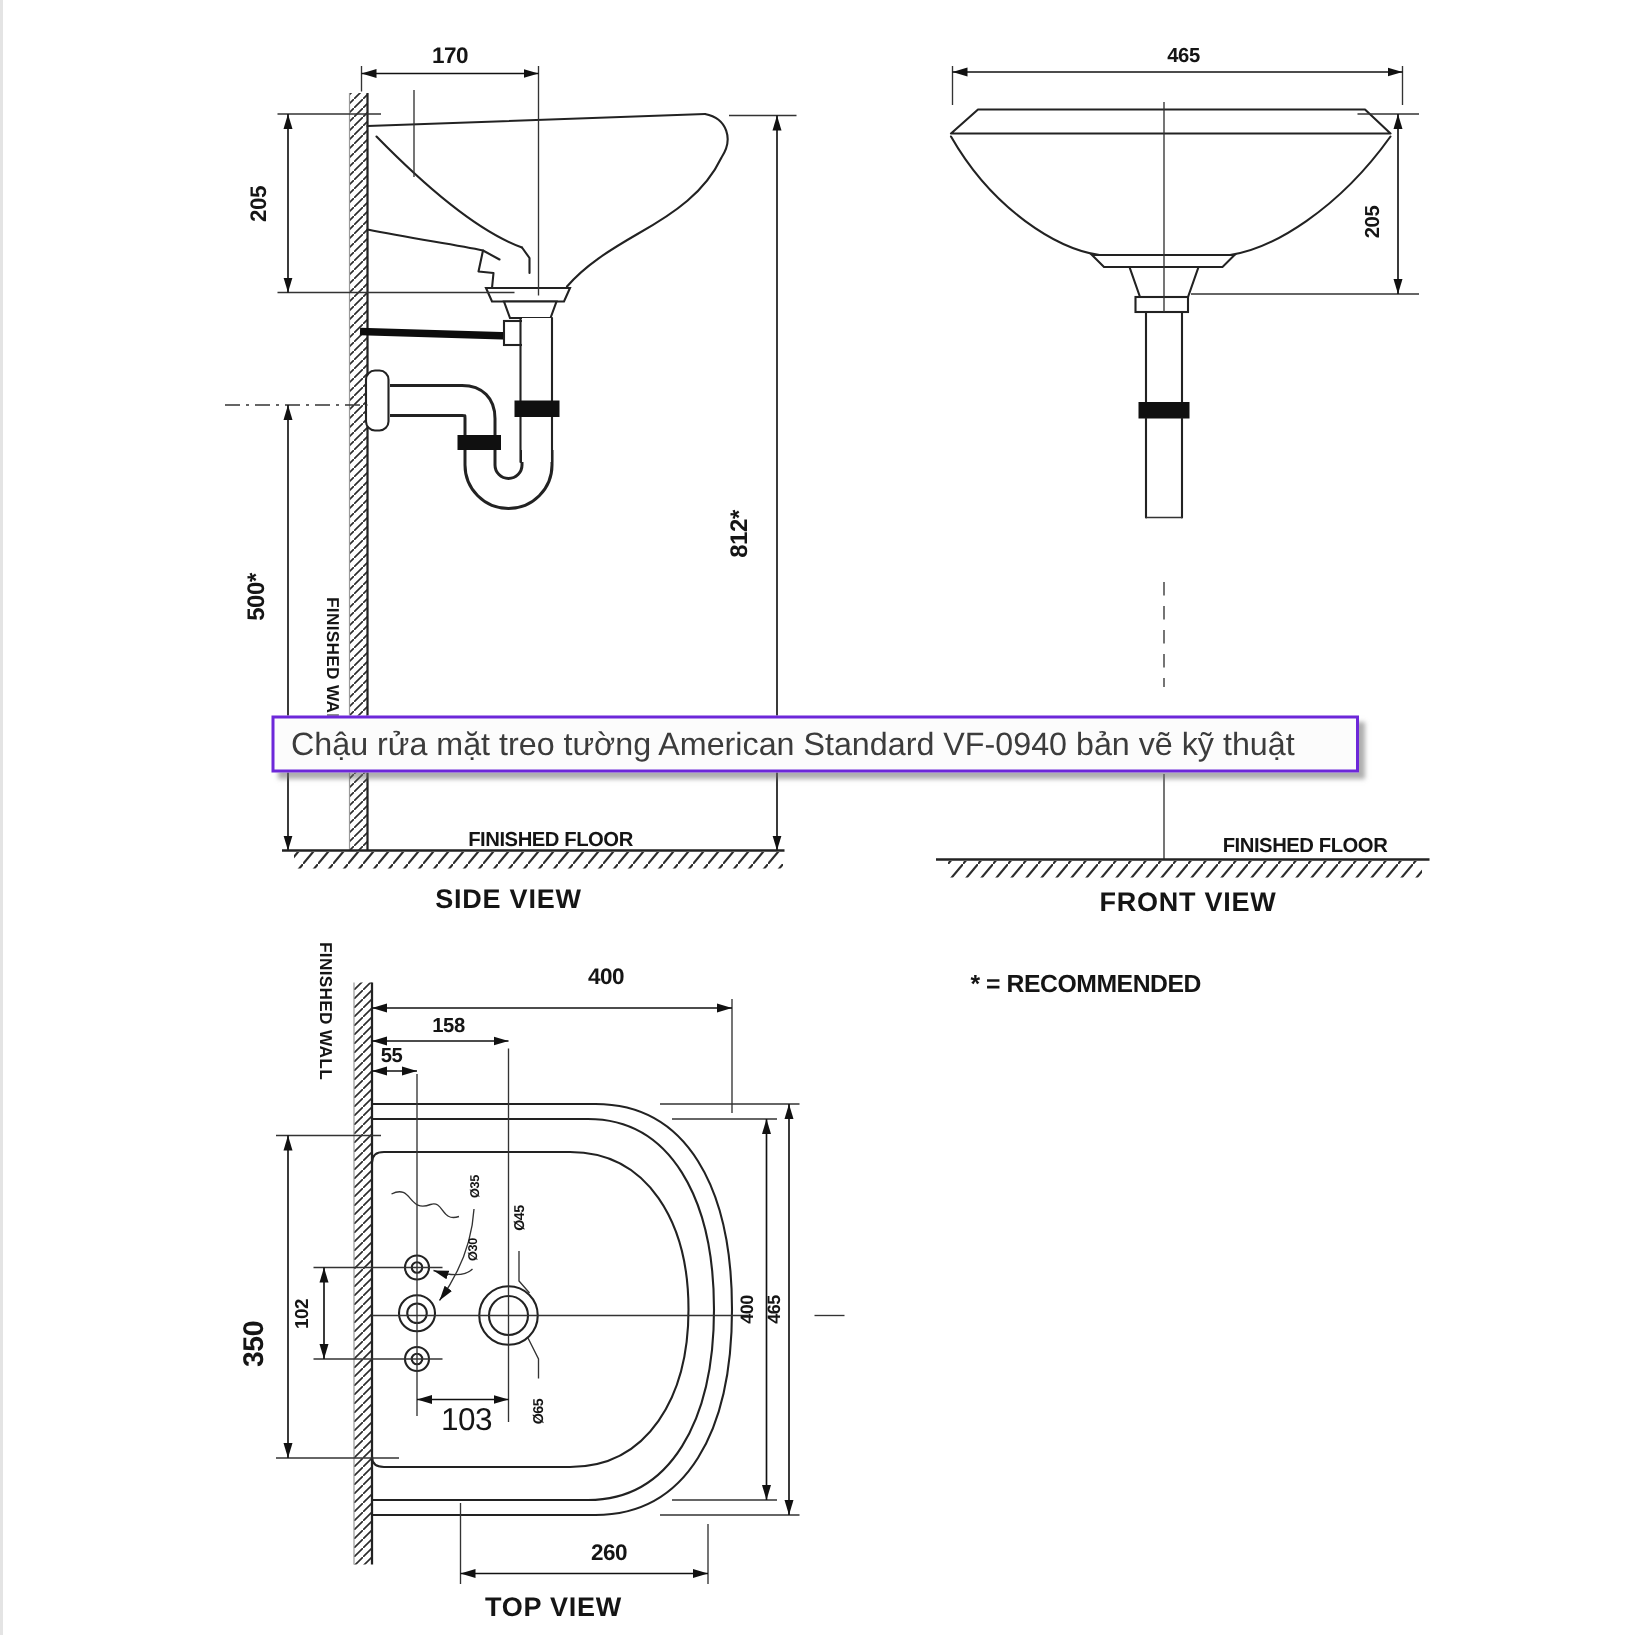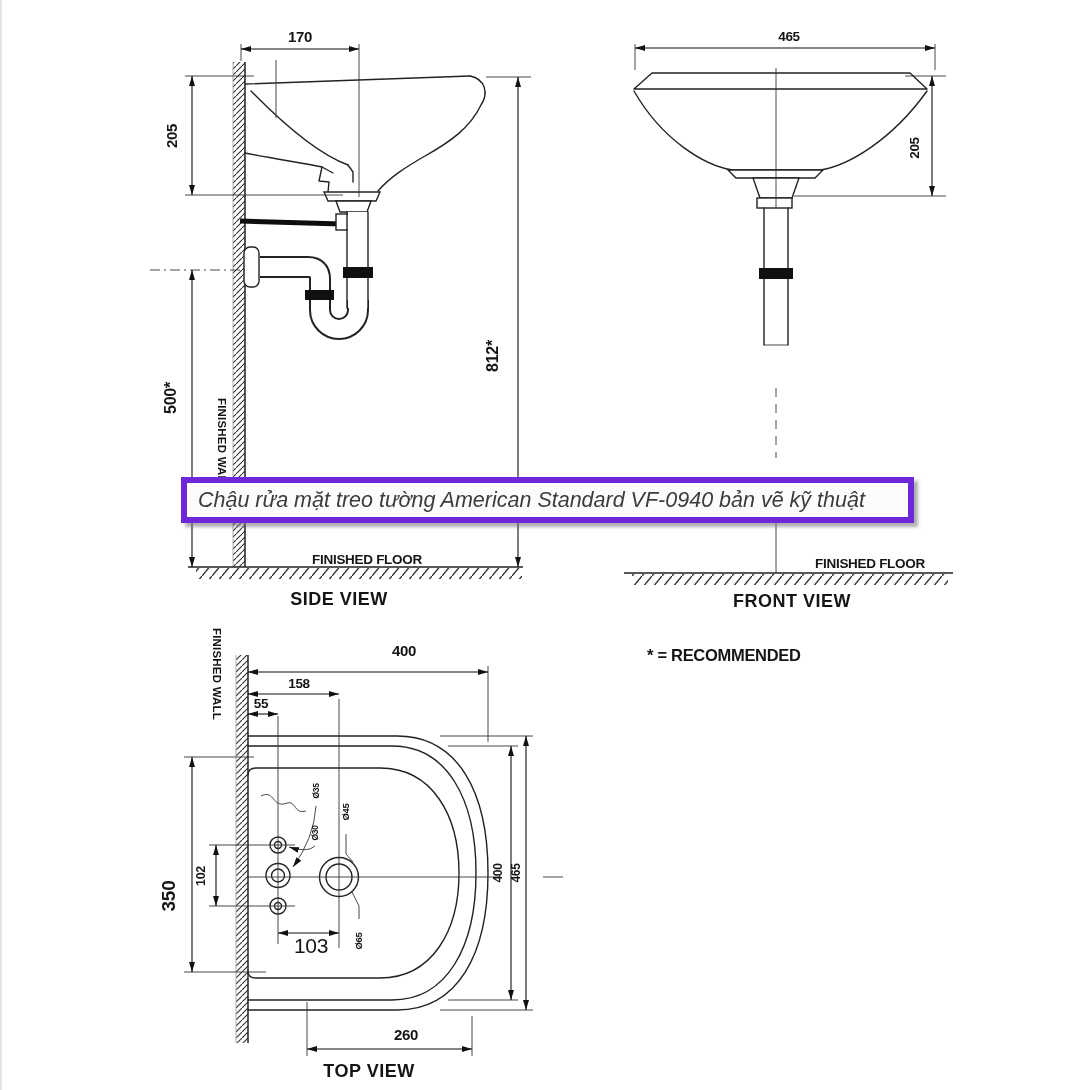--- a/index.html
+++ b/index.html
@@ -18,23 +18,23 @@
   .pipeI{fill:none;stroke:#fff;stroke-width:18;}
   .d{font-size:15px;font-weight:bold;}
   .d2{font-size:13.5px;font-weight:bold;}
   .d3{font-size:16px;font-weight:bold;}
   .t{font-size:18px;font-weight:bold;letter-spacing:0.5px;}
   .f{font-size:13.5px;font-weight:bold;}
   .w{font-size:11.5px;font-weight:bold;letter-spacing:0.2px;}
   .tiny{font-size:9.5px;font-weight:bold;}
   .mid{text-anchor:middle;}
   #caption{position:absolute;left:179px;top:477px;width:710px;height:34px;
-    background:#fcfcfc;border:6px solid #6d28d9;box-shadow:4px 4px 3px rgba(110,110,110,.55);
+    background:#fcfcfc;border:2px solid #6d28d9;box-shadow:4px 4px 3px rgba(110,110,110,.55);
     color:#3c3c3c;font-size:21.5px;display:flex;align-items:center;padding-left:11px;
-    white-space:nowrap;z-index:5;font-style:italic;}
+    white-space:nowrap;z-index:5;}
 </style>
 </head>
 <body>
 
 <div id="stage">
 
 <svg width="1090" height="1090" viewBox="0 0 1090 1090">
   <defs>
     <pattern id="wallhatch" width="6" height="6" patternUnits="userSpaceOnUse">
       <line x1="0" y1="6" x2="6" y2="0" stroke="#2c2c2c" stroke-width="1.1"></line>

